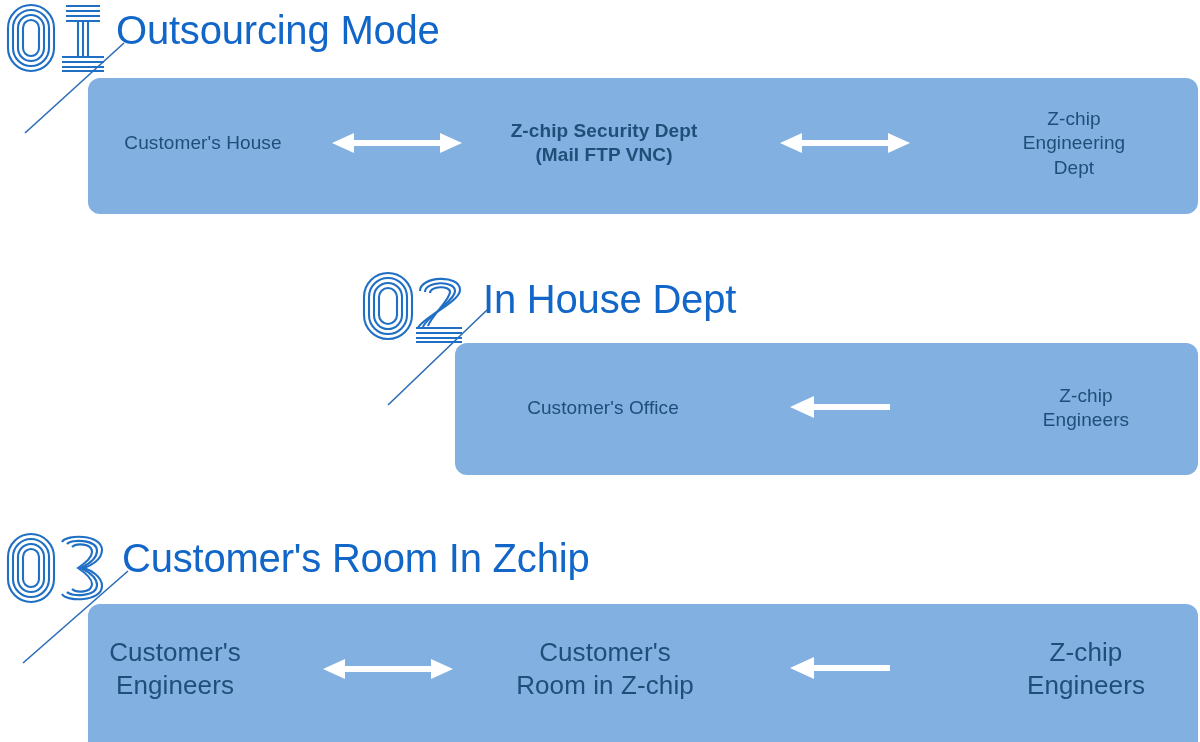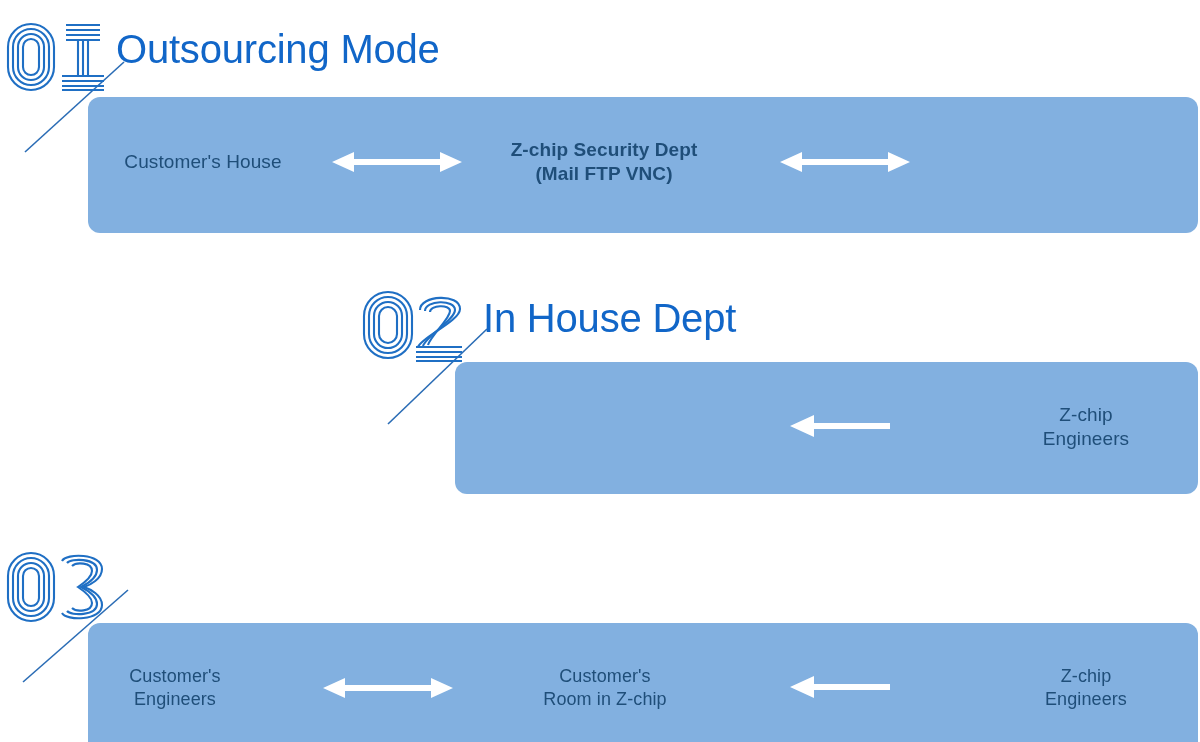--- a/index.html
+++ b/index.html
@@ -15,21 +15,20 @@
     overflow: hidden;
     font-family: "Liberation Sans", "DejaVu Sans", sans-serif;
     -webkit-font-smoothing: antialiased;
   }
 
   .canvas {
     position: absolute;
     left: 0; top: 0;
     width: 1200px;
     height: 568px;
-    margin-top: 19px;
   }
 
   
   .bar {
     position: absolute;
     background: #82b0e0;
     border-radius: 12px;
     box-sizing: border-box;
   }
   #bar-1 { left: 88px;  top: 78px;  width: 1110px; height: 136px; }
@@ -41,21 +40,21 @@
     position: absolute;
     color: #1f4e79;
     text-align: center;
     line-height: 1.28;
     white-space: pre-line;
     transform: translate(-50%, -50%);
     letter-spacing: .1px;
   }
   .node.s1 { font-size: 19px; }
   .node.s2 { font-size: 19px; }
-  .node.s3 { font-size: 18px; }
+  .node.s3 { font-size: 26px; }
 
   
   .arrow {
     position: absolute;
     transform: translate(-50%, -50%);
   }
 
   
   .step-num {
     position: absolute;
@@ -118,20 +117,22 @@
     <path d="M0 13 L22 3 L22 10 L108 10 L108 3 L130 13 L108 23 L108 16 L22 16 L22 23 Z" fill="#ffffff"></path>
   </svg>
 
   <div class="node s1" style="left:604px; top:143px;font-weight:bold;">Z-chip Security Dept
 (Mail FTP VNC)</div>
 
   <svg class="arrow" style="left:845px; top:143px; width:130px; height:26px;" viewBox="0 0 130 26">
     <path d="M0 13 L22 3 L22 10 L108 10 L108 3 L130 13 L108 23 L108 16 L22 16 L22 23 Z" fill="#ffffff"></path>
   </svg>
 
+  <div class="node s1" style="left:1074px; top:143px;">Z-chip Engineering
+Dept</div>
 
   <div class="bar" id="bar-2"></div>
 
   <svg class="leader" style="left:383px; top:305px; width:110px; height:105px;" viewBox="0 0 110 105">
     <line x1="5" y1="100" x2="104" y2="5" stroke="#2a6cb5" stroke-width="1.6"></line>
   </svg>
 
   <svg class="step-num" style="left:360px; top:270px; width:108px; height:74px;" viewBox="0 0 108 74">
     <g fill="none" stroke="#1f6fc4" stroke-width="2.1">
       <rect x="4" y="3" width="48" height="66" rx="24"></rect>
@@ -145,20 +146,21 @@
       <path d="M70 23 C70 16, 90 15, 90 22 C90 30, 71 46, 68 56"></path>
       <path d="M56 58 H102"></path>
         <path d="M56 63 H102"></path>
         <path d="M56 68 H102"></path>
         <path d="M56 72 H102"></path>
     </g>
   </svg>
 
   <div class="title" id="title-2">In House Dept</div>
 
+  <div class="node s2" style="left:603px; top:408px;">Customer's Office</div>
 
   <svg class="arrow" style="left:840px; top:407px; width:100px; height:26px;" viewBox="0 0 100 26">
     <path d="M0 13 L24 2 L24 10 L100 10 L100 16 L24 16 L24 24 Z" fill="#ffffff"></path>
   </svg>
 
   <div class="node s2" style="left:1086px; top:408px;">Z-chip Engineers</div>
 
   <div class="bar" id="bar-3"></div>
 
   <svg class="leader" style="left:18px; top:566px; width:116px; height:102px;" viewBox="0 0 116 102">
@@ -172,20 +174,21 @@
       <rect x="14" y="14" width="26" height="48" rx="13"></rect>
       <rect x="19" y="19" width="16" height="38" rx="8"></rect>
     </g>
     <g fill="none" stroke="#1f6fc4" stroke-width="2.1">
       <path d="M58 12 C62 4, 98 4, 98 20 C98 30, 86 36, 80 38 C86 40, 98 46, 98 56 C98 72, 62 72, 58 64"></path>
       <path d="M63 14 C67 9, 93 9, 93 21 C93 29, 83 35, 77 38 C83 41, 93 47, 93 55 C93 67, 67 67, 63 62"></path>
       <path d="M68 17 C72 13, 88 13, 88 22 C88 28, 80 34, 74 38 C80 42, 88 48, 88 54 C88 63, 72 63, 68 59"></path>
     </g>
   </svg>
 
+  <div class="title" id="title-3">Customer's Room In Zchip</div>
 
   <div class="node s3" style="left:175px; top:669px;">Customer's
 Engineers</div>
 
   <svg class="arrow" style="left:388px; top:669px; width:130px; height:26px;" viewBox="0 0 130 26">
     <path d="M0 13 L22 3 L22 10 L108 10 L108 3 L130 13 L108 23 L108 16 L22 16 L22 23 Z" fill="#ffffff"></path>
   </svg>
 
   <div class="node s3" style="left:605px; top:669px;">Customer's
 Room in Z-chip</div>

